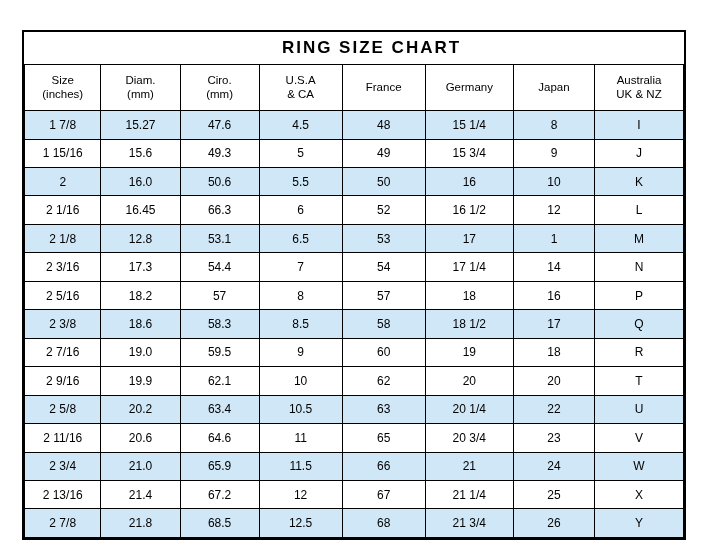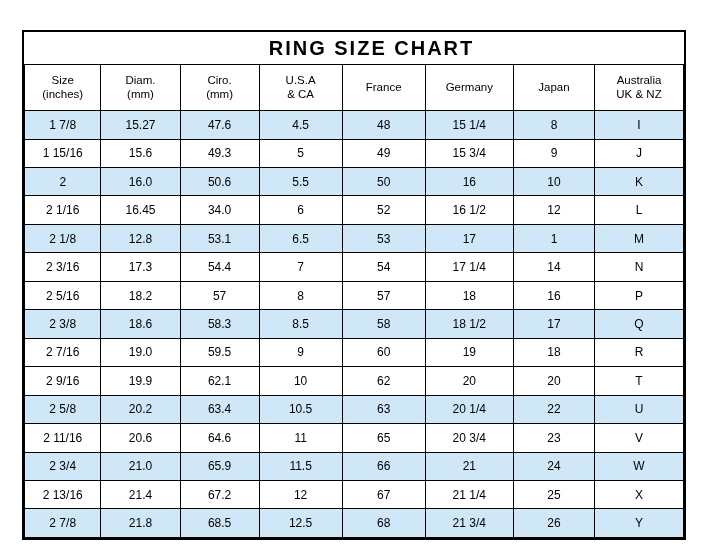--- a/index.html
+++ b/index.html
@@ -46,21 +46,21 @@
     padding: 0;
     color: #000000;
     font-weight: normal;
   }
   tr.title-row td {
     border-left: none;
     border-right: none;
     border-top: none;
     border-bottom: 1px solid #000000;
     height: 30px;
-    font-size: 20px;
+    font-size: 17px;
     font-weight: bold;
     letter-spacing: 2px;
     background: #ffffff;
     padding-left: 35px;
   }
   tr.header-row td {
     height: 42px;
     font-size: 11.5px;
     line-height: 1.2;
     background: #ffffff;
@@ -164,21 +164,21 @@
             <td>50.6</td>
             <td>5.5</td>
             <td>50</td>
             <td>16</td>
             <td>10</td>
             <td>K</td>
           </tr>
           <tr class="data-row plain">
             <td>2 1/16</td>
             <td>16.45</td>
-            <td>34.0</td>
+            <td>66.3</td>
             <td>6</td>
             <td>52</td>
             <td>16 1/2</td>
             <td>12</td>
             <td>L</td>
           </tr>
           <tr class="data-row shaded">
             <td>2 1/8</td>
             <td>12.8</td>
             <td>53.1</td>

